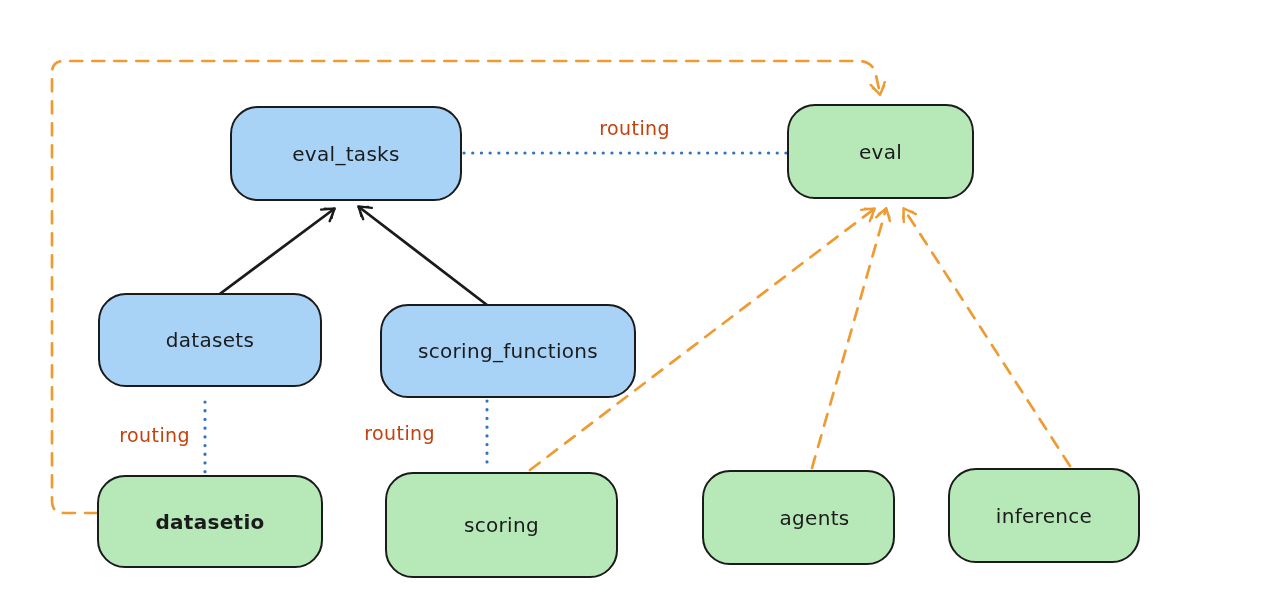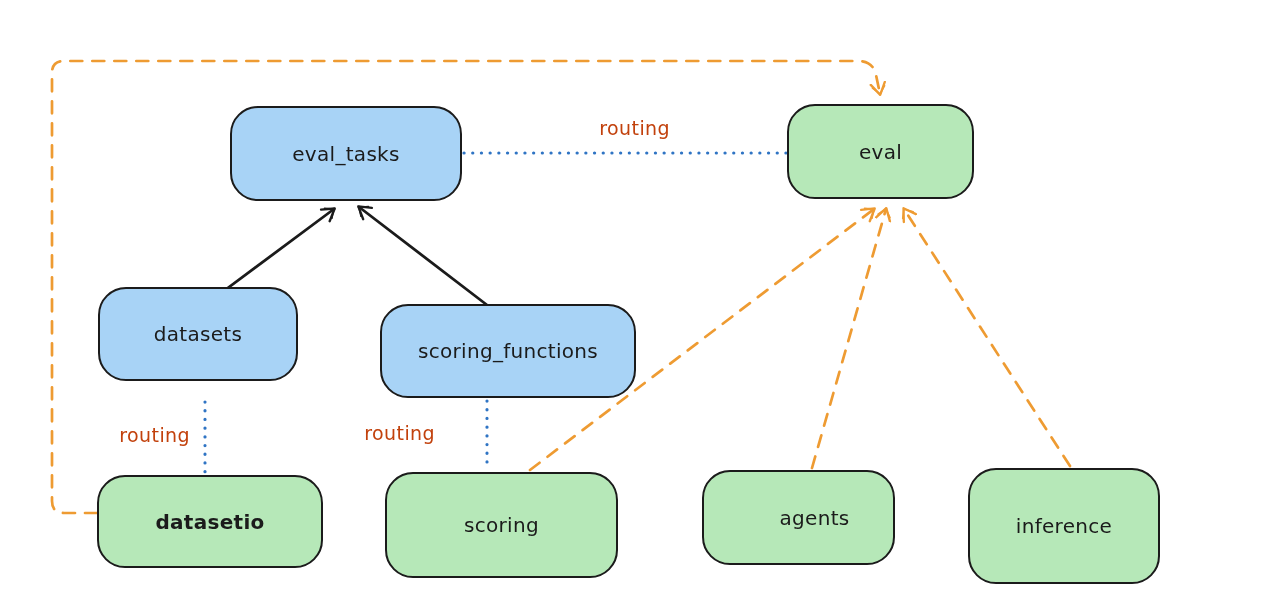--- a/index.html
+++ b/index.html
@@ -39,26 +39,26 @@
     color: #c2410c;
     font-size: 19px;
     font-weight: normal;
     text-align: right;
     letter-spacing: 0.4px;
   }
 
   
   #n-eval-tasks        { left: 230px; top: 106px; width: 232px; height: 95px; align-items: center; }
   #n-eval              { left: 787px; top: 104px; width: 187px; height: 95px; }
-  #n-datasets          { left:  98px; top: 287px; width: 200px; height: 94px; }
+  #n-datasets          { left:  98px; top: 293px; width: 224px; height: 94px; }
   #n-scoring-functions { left: 380px; top: 304px; width: 256px; height: 94px; }
   #n-datasetio         { left:  97px; top: 475px; width: 226px; height: 93px; font-weight: bold; }
   #n-scoring           { left: 385px; top: 472px; width: 233px; height: 106px; }
   #n-agents            { left: 702px; top: 470px; width: 193px; height: 95px; padding-left: 32px; }
-  #n-inference         { left: 968px; top: 468px; width: 192px; height: 116px; }
+  #n-inference         { left: 948px; top: 468px; width: 192px; height: 95px; }
 
   
   #lbl-routing-mid     { left: 570px; top: 117px; width: 100px; }
   #lbl-routing-left    { left: 100px; top: 424px; width:  90px; }
   #lbl-routing-scoring { left: 345px; top: 422px; width:  90px; }
 </style>
 </head>
 <body>
 
 <div id="canvas">

